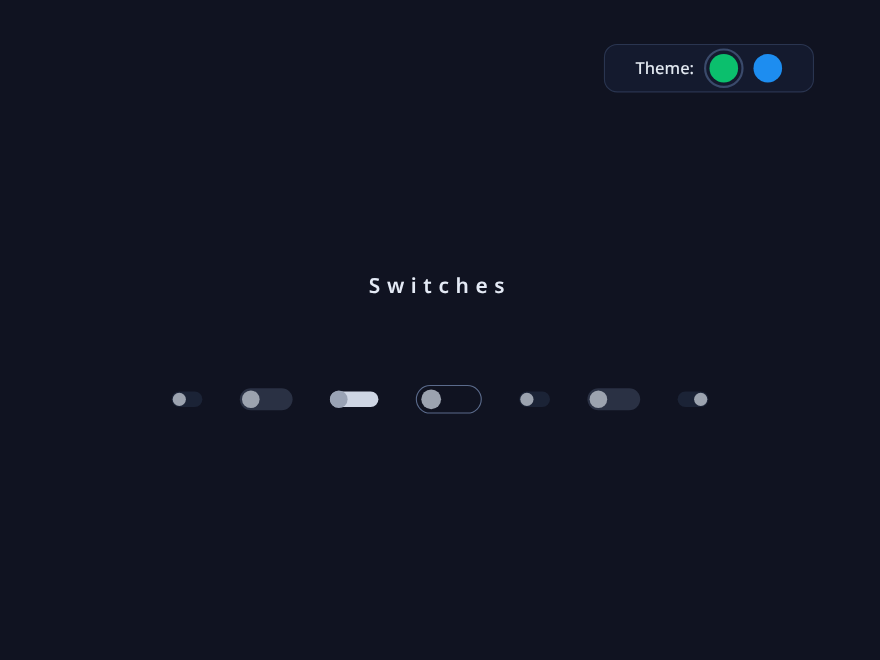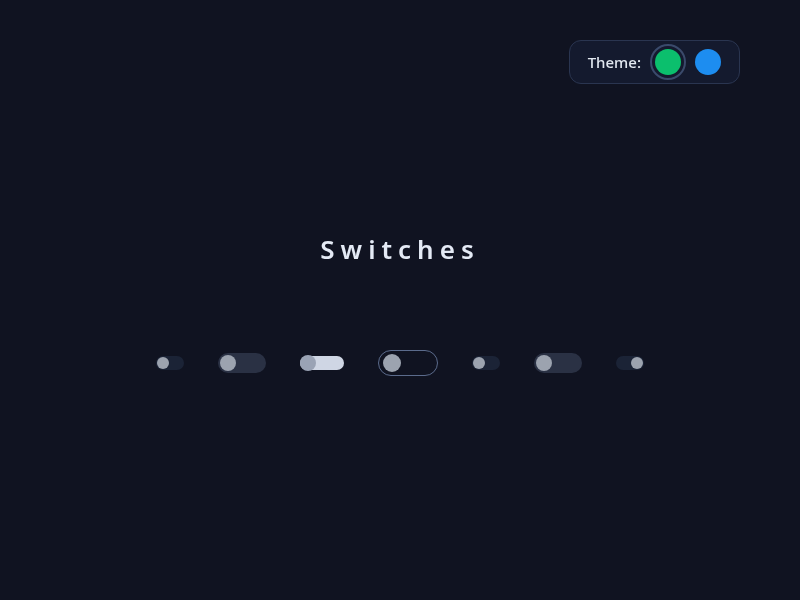--- a/index.html
+++ b/index.html
@@ -11,21 +11,21 @@
     position: relative;
   }
 
   .theme-picker {
     position: absolute;
     top: 40px;
     right: 60px;
     display: flex;
     align-items: center;
     gap: 14px;
-    padding: 8px 18px;
+    padding: 8px 28px;
     border: 1px solid #2a3550;
     border-radius: 12px;
     background: #141a2e;
   }
   .theme-label {
     color: #e2e8f0;
     font-size: 15px;
     font-weight: 500;
   }
   .swatch {
@@ -35,23 +35,23 @@
     display: inline-block;
   }
   .swatch.selected {
     outline: 2px solid #3a4a6b;
     outline-offset: 3px;
   }
 
   .page-title {
     position: absolute;
     width: 100%;
-    top: 231px;
+    top: 246px;
     text-align: center;
-    font-size: 26px;
+    font-size: 19px;
     letter-spacing: 6px;
     font-weight: 600;
     color: #e4eaf5;
   }
 
   .switch-row {
     position: absolute;
     top: 350px;
     width: 100%;
     display: flex;

